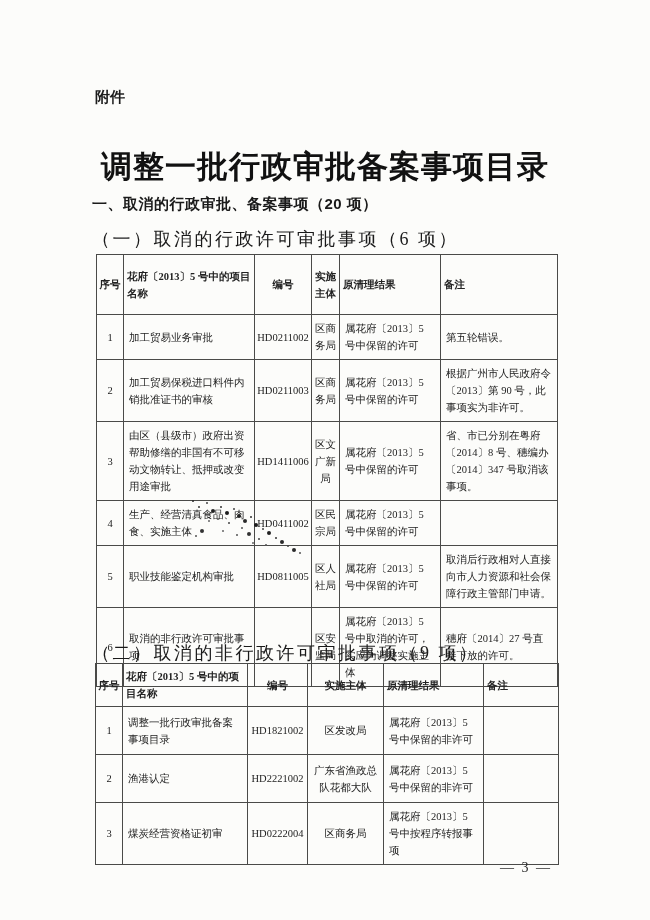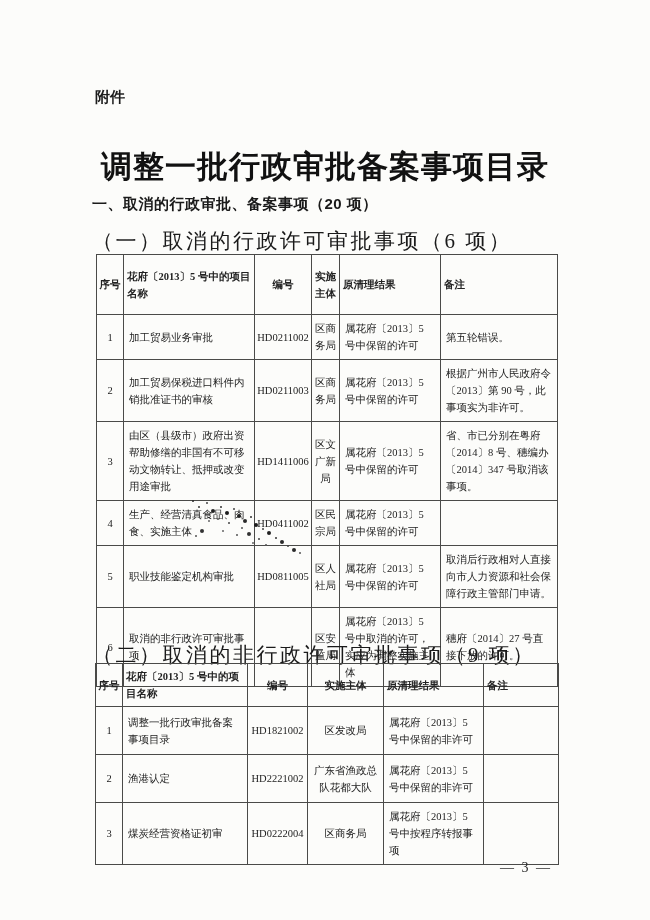--- a/index.html
+++ b/index.html
@@ -25,21 +25,21 @@
     text-align:center;
     font-weight:700; font-size:31px; letter-spacing:1px; color:#111;
   }
   .section-heading {
     position:absolute; left:92px; top:195px;
     font-family:"Liberation Sans", sans-serif;
     font-weight:700; font-size:15px; color:#1a1a1a; letter-spacing:0.5px;
   }
   .sub-heading {
     position:absolute; left:92px;
-    font-weight:400; font-size:21px; color:#1a1a1a; letter-spacing:2.5px;
+    font-weight:400; font-size:18px; color:#1a1a1a; letter-spacing:2.5px;
   }
   .sub-heading.first  { top:227px; }
   .sub-heading.second { top:641px; }
 
   table {
     position:absolute;
     border-collapse:collapse;
     table-layout:fixed;
     background:transparent;
   }

